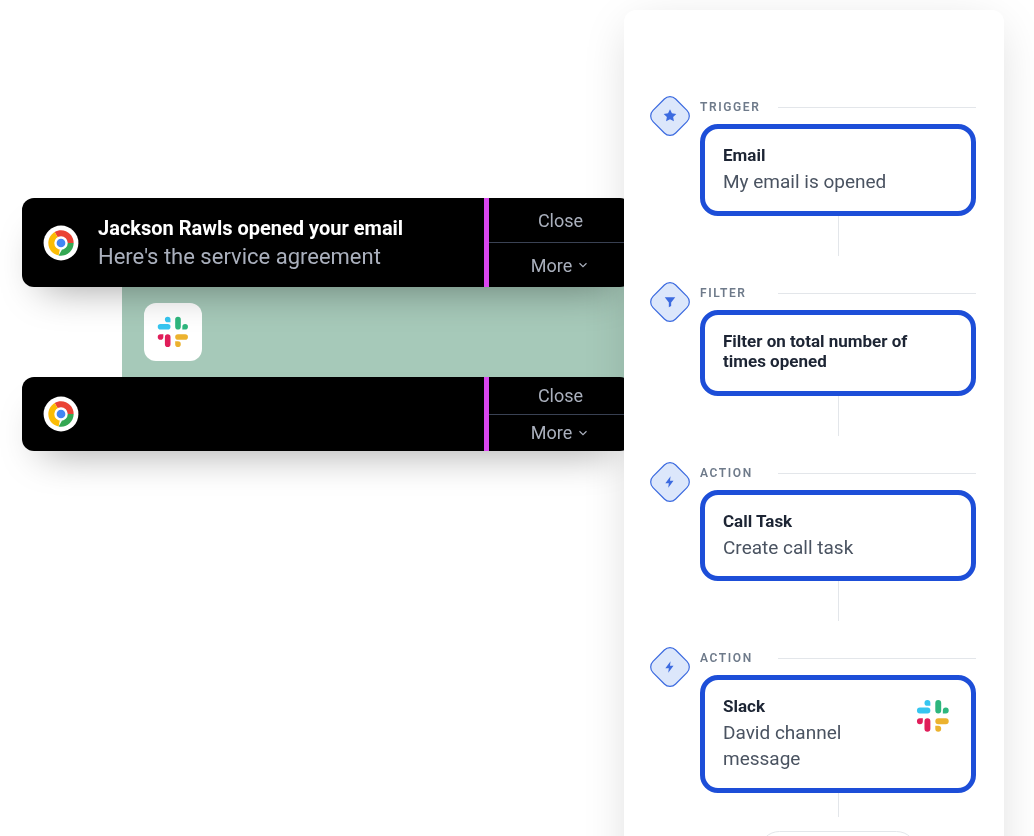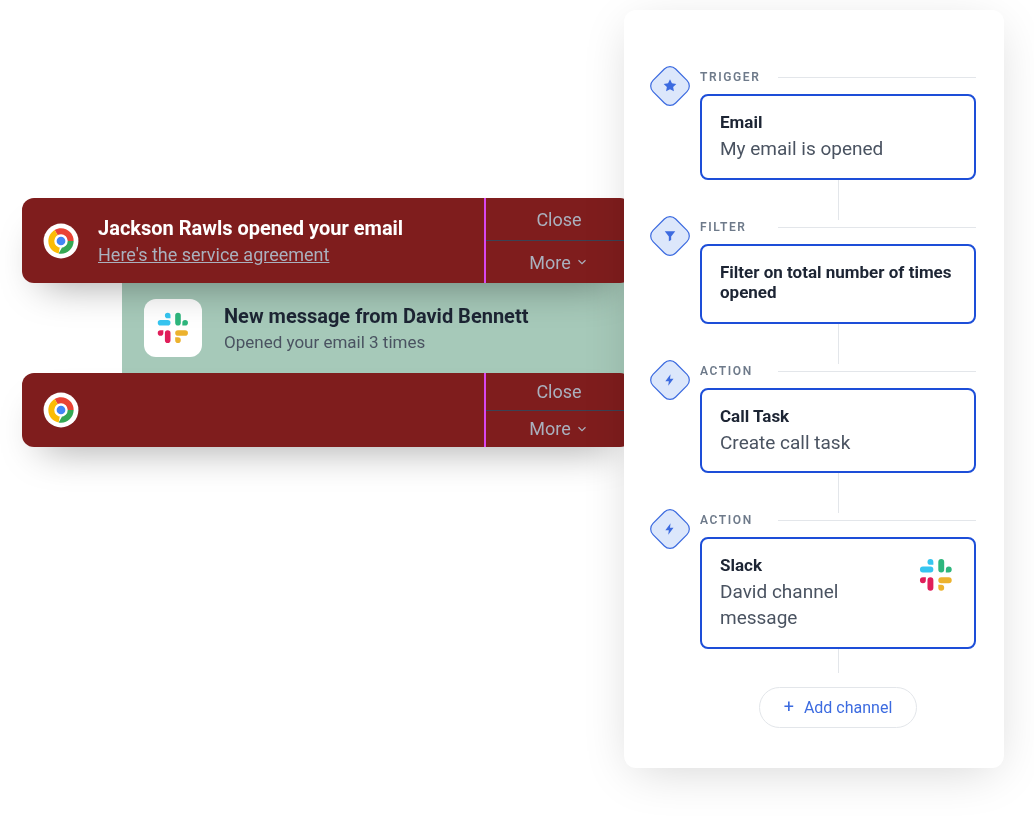--- a/index.html
+++ b/index.html
@@ -13,21 +13,21 @@
 
   
   .notif-stack {
     position: absolute;
     left: 22px;
     top: 198px;
     width: 610px;
   }
 
   .notif-dark {
-    background: #7f1d1d;
+    background: #000000;
     color: #fff;
     border-radius: 12px;
     display: flex;
     align-items: stretch;
     box-shadow: 0 20px 40px -20px rgba(0,0,0,0.4);
     position: relative;
     overflow: hidden;
   }
   .notif-dark .body {
     flex: 1;
@@ -36,29 +36,28 @@
     gap: 18px;
     padding: 18px 20px;
   }
   .notif-dark .title {
     font-size: 20px;
     font-weight: 700;
     color: #fff;
     margin-bottom: 4px;
   }
   .notif-dark .subtitle {
-    font-size: 18px;
+    font-size: 22px;
     color: #aab0bd;
-    text-decoration: underline;
   }
   .notif-dark .actions {
     width: 148px;
     display: flex;
     flex-direction: column;
-    border-left: 2px solid #d946ef;
+    border-left: 5px solid #d946ef;
     color: #aab0bd;
     font-size: 18px;
   }
   .notif-dark .actions .act {
     flex: 1;
     display: flex;
     align-items: center;
     justify-content: center;
     gap: 4px;
     cursor: pointer;
@@ -123,41 +122,42 @@
     background: #fff;
     border-radius: 12px;
     box-shadow: 0 10px 50px -10px rgba(0,0,0,0.18);
     padding: 60px 28px 40px 28px;
   }
 
   .step {
     position: relative;
     padding-left: 48px;
     margin-bottom: 0;
+    margin-top: 30px;
   }
   .step .label {
     font-size: 12px;
     letter-spacing: 1.6px;
     color: #6e7a8a;
     font-weight: 600;
     margin-bottom: 10px;
     position: relative;
   }
   .step .label::after {
     content: "";
     position: absolute;
     left: 78px;
     right: 0;
     top: 50%;
     height: 1px;
     background: #e3e6ea;
   }
   .step .card {
-    border: 2px solid #1d4ed8;
-    border-radius: 8px;
+    border: 5px solid #1d4ed8;
+    border-radius: 18px;
     padding: 16px 18px;
     display: flex;
     align-items: flex-start;
     gap: 16px;
   }
   .step .card .text .title {
     font-size: 17px;
     font-weight: 700;
     color: #1d2534;
     margin-bottom: 4px;
@@ -258,24 +258,20 @@
 
   <div class="notif-slack">
     <div class="slack-icon-box">
       <svg class="slack-logo-sm" viewBox="0 0 122 122">
         <path fill="#E01E5A" d="M30 77a9 9 0 1 1-9-9h9v9zm5 0a9 9 0 0 1 18 0v23a9 9 0 1 1-18 0V77z"></path>
         <path fill="#36C5F0" d="M44 30a9 9 0 1 1 9-9v9h-9zm0 5a9 9 0 0 1 0 18H21a9 9 0 1 1 0-18h23z"></path>
         <path fill="#2EB67D" d="M91 44a9 9 0 1 1 9 9h-9v-9zm-5 0a9 9 0 0 1-18 0V21a9 9 0 1 1 18 0v23z"></path>
         <path fill="#ECB22E" d="M77 91a9 9 0 1 1-9 9v-9h9zm0-5a9 9 0 0 1 0-18h23a9 9 0 1 1 0 18H77z"></path>
       </svg>
     </div>
-    <div>
-      <div class="title">New message from David Bennett</div>
-      <div class="subtitle">Opened your email 3 times</div>
-    </div>
     <div class="time">2:4</div>
   </div>
 
   <div class="notif-dark">
     <div class="body">
       <svg class="chrome-icon" viewBox="0 0 48 48">
         <circle cx="24" cy="24" r="22" fill="#fff"></circle>
         <path fill="#EA4335" d="M24 8c8.8 0 16 7.2 16 16h-16l-8-13.8C18.4 8.8 21.1 8 24 8z"></path>
         <path fill="#4285F4" d="M24 16a8 8 0 1 1 0 16 8 8 0 0 1 0-16z"></path>
         <path fill="#34A853" d="M40 24c0 8.8-7.2 16-16 16-1 0-2 0-3-.3L30 24h10z"></path>

